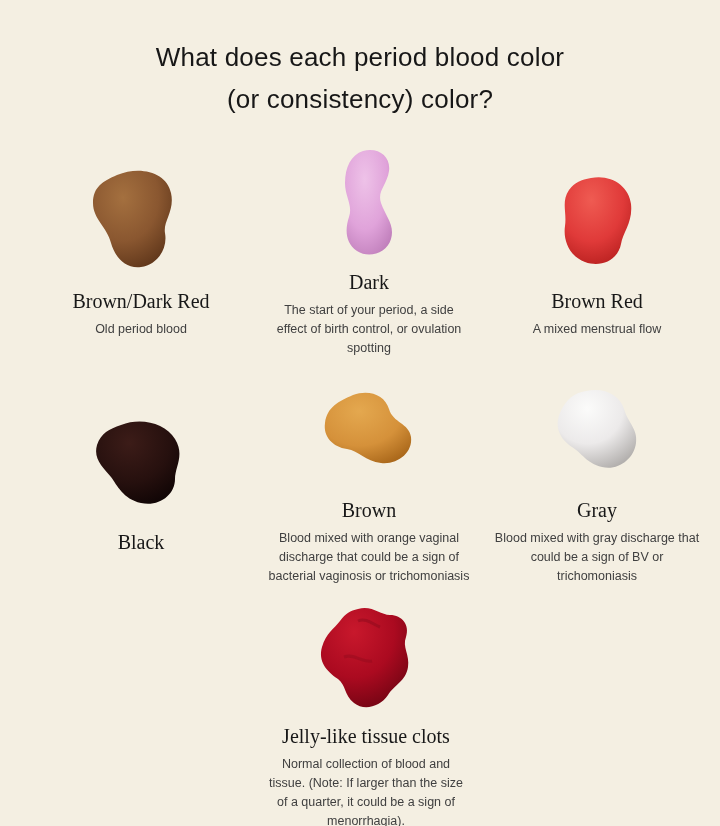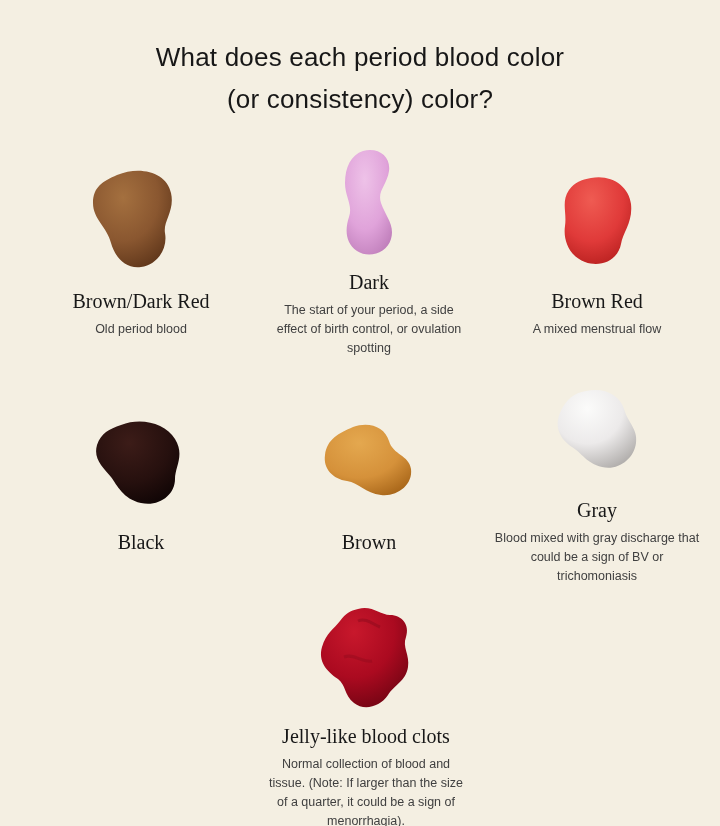--- a/index.html
+++ b/index.html
@@ -178,20 +178,21 @@
               <radialGradient id="gOrange" cx="40%" cy="26%" r="82%">
                 <stop offset="0%" stop-color="#e4a84f"></stop>
                 <stop offset="60%" stop-color="#d5913a"></stop>
                 <stop offset="100%" stop-color="#a9671a"></stop>
               </radialGradient>
             </defs>
             <path d="M36 6 C52 0 68 6 72 20 C76 34 92 34 94 48 C96 64 80 76 64 74 C48 72 42 62 30 60 C16 58 6 48 8 34 C10 18 22 12 36 6 Z" fill="url(#gOrange)"></path>
           </svg>
         </div>
         <div class="cell-label">Brown</div>
+        <div class="cell-desc desc-wide">Blood mixed with orange vaginal discharge that could be a sign of bacterial vaginosis or trichomoniasis</div>
       </div>
 
       <div class="cell">
         <div class="blob-wrap">
           <svg class="blob" width="94" height="92" viewBox="0 0 94 92">
             <defs>
               <radialGradient id="gGray" cx="38%" cy="24%" r="82%">
                 <stop offset="0%" stop-color="#fbfbfa"></stop>
                 <stop offset="55%" stop-color="#eceaea"></stop>
                 <stop offset="100%" stop-color="#b3b0ae"></stop>
@@ -217,20 +218,20 @@
                 <stop offset="0%" stop-color="#c8182c"></stop>
                 <stop offset="55%" stop-color="#ab0a20"></stop>
                 <stop offset="100%" stop-color="#6e0412"></stop>
               </radialGradient>
             </defs>
             <path d="M44 4 C58 0 66 10 76 10 C88 10 96 20 92 32 C88 42 96 50 94 62 C92 76 80 80 74 90 C66 102 50 106 40 98 C30 90 32 80 24 74 C12 66 4 56 8 42 C12 28 20 24 26 16 C32 8 36 6 44 4 Z" fill="url(#gClot)"></path>
             <path d="M44 16 C52 12 60 20 66 22" stroke="#8c0a1c" stroke-width="3" fill="none" opacity="0.5"></path>
             <path d="M30 52 C40 48 48 58 58 56" stroke="#8c0a1c" stroke-width="3" fill="none" opacity="0.4"></path>
           </svg>
         </div>
-        <div class="cell-label">Jelly-like blood clots</div>
+        <div class="cell-label">Jelly-like tissue clots</div>
         <div class="cell-desc">Normal collection of blood and tissue. (Note: If larger than the size of a quarter, it could be a sign of menorrhagia).</div>
       </div>
 
     </div>
 
   </div>
 </div>
 
 </body></html>

